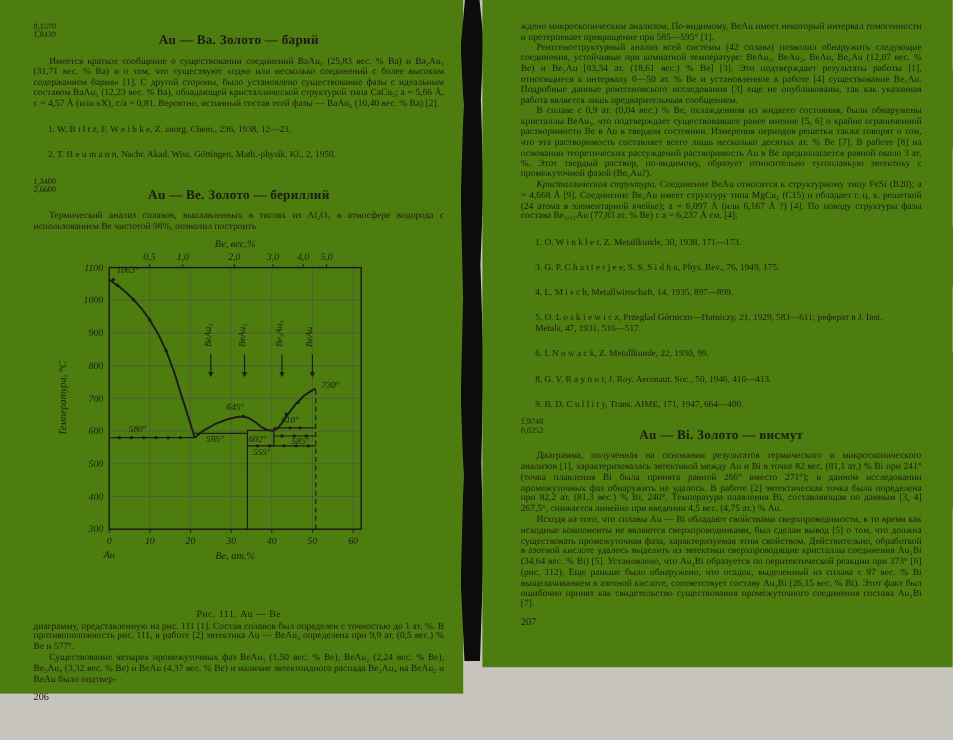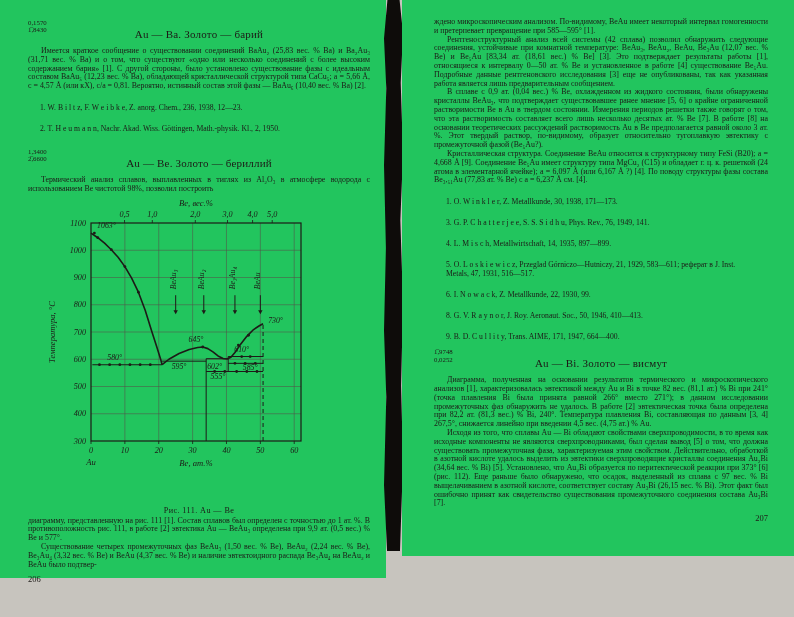--- a/index.html
+++ b/index.html
@@ -2,40 +2,40 @@
 <html><head>
 <meta charset="utf-8">
 <style>
   html,body{margin:0;padding:0}
   body{
     width:794px;height:617px;position:relative;overflow:hidden;
     background:#c7c4be;
     font-family:"Liberation Serif","DejaVu Serif",serif;
     color:#1d1a17;
   }
-  .page{position:absolute;top:0;background:#22c55e;box-sizing:border-box}
+  .page{position:absolute;top:0;background:#4d7c0f;box-sizing:border-box}
   .page-left{left:0;width:386px;height:578px;padding:18px 16px 0 28px}
   .page-right{left:402px;width:392px;height:556px;padding:18px 26px 0 32px}
   .gutter{
     position:absolute;left:384px;top:0;width:19px;height:551px;background:#0e0c0a;
     clip-path:polygon(18% 0,82% 0,100% 6%,88% 15%,100% 28%,86% 40%,100% 55%,90% 70%,100% 84%,84% 100%,16% 100%,0 88%,12% 72%,0 60%,10% 45%,0 30%,12% 16%,0 7%);
   }
   .edge-mark{position:absolute;background:#17140f;border-radius:2px;opacity:.85}
   .para{margin:0;font-size:7.9px;line-height:8.8px;text-align:justify}
   .indent{text-indent:13px}
   .h-row{position:relative;text-align:center;margin:6px 0 5px 0}
-  .heading{font-weight:normal;font-size:11px;letter-spacing:.2px;white-space:nowrap}
+  .heading{font-weight:bold;font-size:11px;letter-spacing:.2px;white-space:nowrap}
   .log-pair{position:absolute;left:0;top:-5px;font-size:6.8px;line-height:7.4px;text-align:left;font-weight:normal}
   .refs{margin:5px 0 2px 0;padding:0;list-style:none;font-size:7.7px;line-height:9px}
   .refs li{margin:12px}
   .figure{margin:3px 0 2px 0;text-align:center}
   .caption{font-size:8.2px;margin-top:12px;letter-spacing:.4px}
   .pageno{font-size:8.5px;margin-top:5px}
-  .pageno-right{text-align:right}
-  .lead-italic{}
+  .pageno-right{}
+  .lead-italic{font-style:italic}
   svg text{font-family:"Liberation Serif","DejaVu Serif",serif}
 </style>
 </head>
 <body>
 
 <div class="page page-left">
 
   <div class="h-row">
     <div class="log-pair">
       <div>0,1570</div>
@@ -197,21 +197,21 @@
 
 <div class="page page-right">
 
   <p class="para">ждено микроскопическим анализом. По-видимому, BeAu имеет некоторый интервал гомогенности и претерпевает превращение при 585—595° [1].</p>
   <p class="para indent">Рентгеноструктурный анализ всей системы (42 сплава) позволил обнаружить следующие соединения, устойчивые при комнатной температуре: BeAu₃, BeAu₂, BeAu, Be₃Au (12,07 вес. % Be) и Be₅Au [83,34 ат. (18,61 вес.) % Be] [3]. Это подтверждает результаты работы [1], относящиеся к интервалу 0—50 ат. % Be и установленное в работе [4] существование Be₅Au. Подробные данные рентгеновского исследования [3] еще не опубликованы, так как указанная работа является лишь предварительным сообщением.</p>
   <p class="para indent">В сплаве с 0,9 ат. (0,04 вес.) % Be, охлажденном из жидкого состояния, были обнаружены кристаллы BeAu₃, что подтверждает существовавшее ранее мнение [5, 6] о крайне ограниченной растворимости Be в Au в твердом состоянии. Измерения периодов решетки также говорят о том, что эта растворимость составляет всего лишь несколько десятых ат. % Be [7]. В работе [8] на основании теоретических рассуждений растворимость Au в Be предполагается равной около 3 ат. %. Этот твердый раствор, по-видимому, образует относительно тугоплавкую эвтектику с промежуточной фазой (Be₅Au?).</p>
   <p class="para indent"><span class="lead-italic">Кристаллическая структура.</span><span> Соединение BeAu относится к структурному типу FeSi (B20); a = 4,668 Å [9]. Соединение Be₅Au имеет структуру типа MgCu₂ (C15) и обладает г. ц. к. решеткой (24 атома в элементарной ячейке); a = 6,097 Å (или 6,167 Å ?) [4]. По поводу структуры фазы состава Be₃,₅₁Au (77,83 ат. % Be) с a = 6,237 Å см. [4].</span></p>
 
   <ul class="refs">
     <li>1. O. W i n k l e r, Z. Metallkunde, 30, 1938, 171—173.</li>
-    <li>3. G. P. C h a t t e r j e e, S. S. S i d h u, Phys. Rev., 76, 1949, 141.</li>
+    <li>3. G. P. C h a t t e r j e e, S. S. S i d h u, Phys. Rev., 76, 1949, 175.</li>
     <li>4. L. M i s c h, Metallwirtschaft, 14, 1935, 897—899.</li>
     <li>5. O. L o s k i e w i c z, Przeglad Górniczo—Hutniczy, 21, 1929, 583—611; реферат в J. Inst. Metals, 47, 1931, 516—517.</li>
     <li>6. I. N o w a c k, Z. Metallkunde, 22, 1930, 99.</li>
     <li>8. G. V. R a y n o r, J. Roy. Aeronaut. Soc., 50, 1946, 410—413.</li>
     <li>9. B. D. C u l l i t y, Trans. AIME, 171, 1947, 664—400.</li>
   </ul>
 
   <div class="h-row" style="margin-top:8px">
     <div class="log-pair">
       <div>1̅,9748</div>

